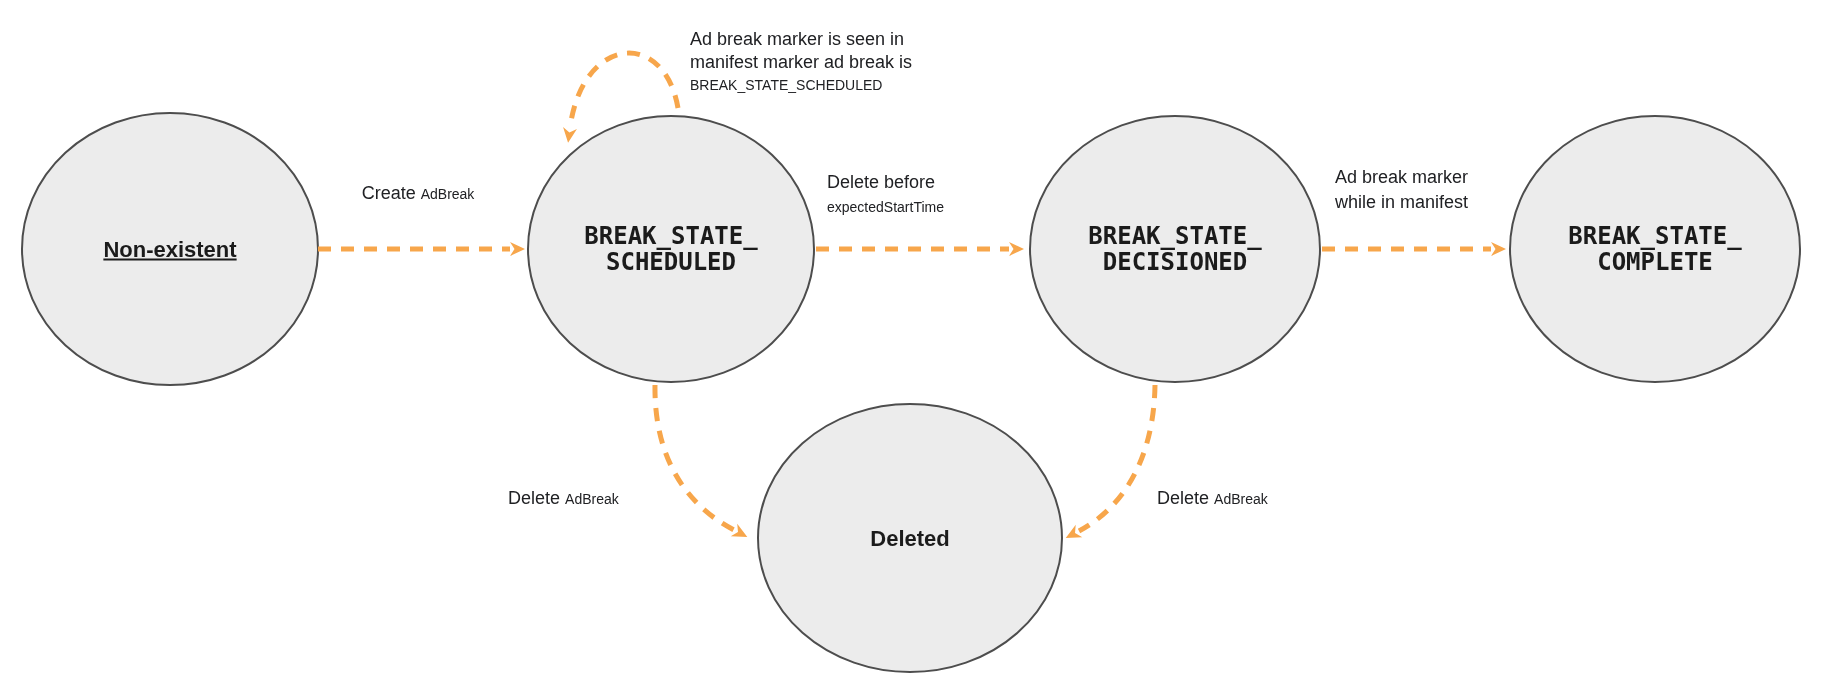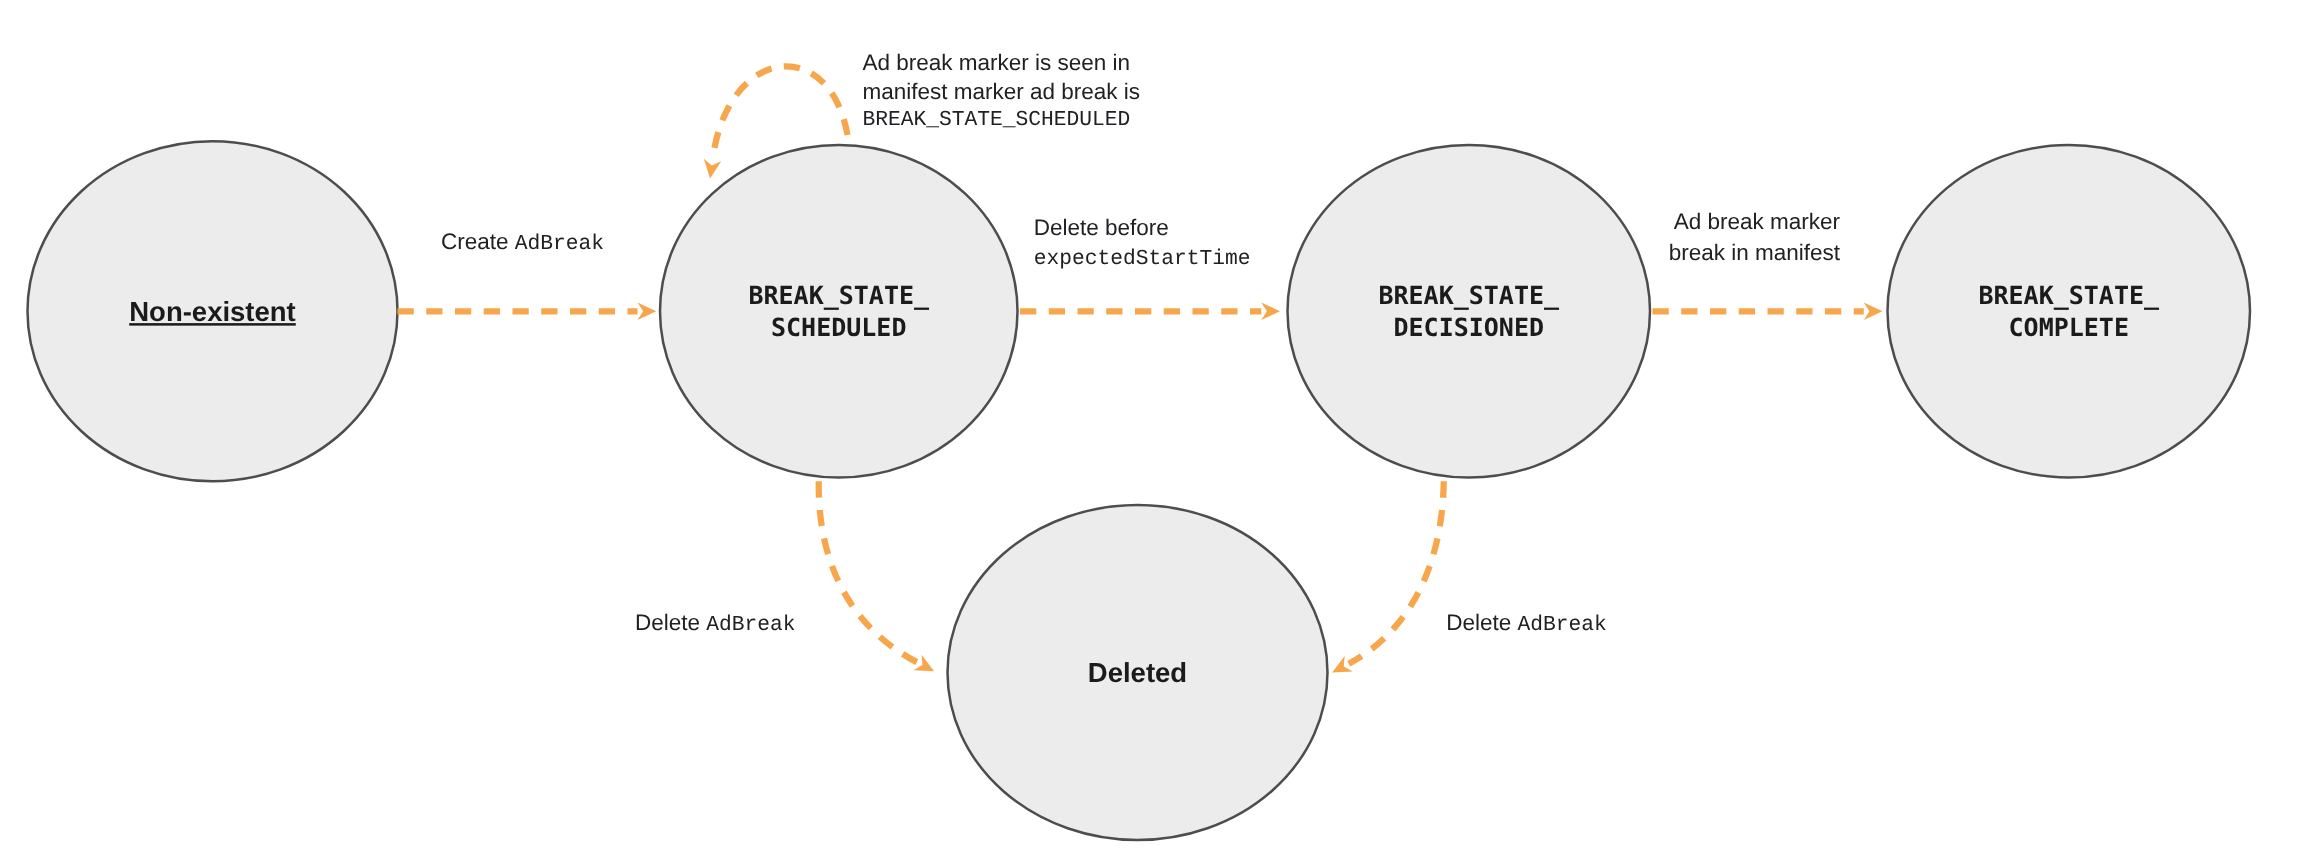--- a/index.html
+++ b/index.html
@@ -18,34 +18,34 @@
     transform:translate(-50%,-50%);
     text-align:center;
     font-weight:bold;
     font-size:22px;
     line-height:27px;
     color:#1b1b1b;
     white-space:nowrap;
   }
   .node-label.mono{
     font-family:"DejaVu Sans Mono",monospace;
-    font-size:20px;
+    font-size:24px;
     line-height:26px;
   }
   .edge-label{
     position:absolute;
     font-size:18px;
     line-height:23px;
     color:#202124;
     white-space:nowrap;
   }
   .edge-label.centered{transform:translateX(-50%);}
   .code{
-    font-family:Liberation Mono, monospace;
-    font-size:17px;
+    font-family:Liberation Sans, sans-serif;
+    font-size:14px;
   }
 </style>
 </head>
 <body>
 
 <div class="canvas">
 
   <svg width="1844" height="687" viewBox="0 0 1844 687">
     <defs>
       <marker id="arrowhead" markerUnits="userSpaceOnUse" markerWidth="20" markerHeight="16" viewBox="-1 -8 20 16" refX="0" refY="0" orient="auto">
@@ -88,34 +88,34 @@
     <div>BREAK_STATE_</div>
     <div>COMPLETE</div>
   </div>
 
   <div class="node-label" style="left:910px;top:538px;">Deleted</div>
 
   <div class="edge-label centered" style="left:418px;top:182px;text-align:right;">
     <span>Create </span><span class="code">AdBreak</span>
   </div>
 
-  <div class="edge-label" style="left:690px;top:28px;margin-top:11px;">
+  <div class="edge-label" style="left:690px;top:28px;">
     <div>Ad break marker is seen in</div>
     <div>manifest marker ad break is</div>
     <div class="code">BREAK_STATE_SCHEDULED</div>
   </div>
 
   <div class="edge-label" style="left:827px;top:170px;line-height:25px;">
     <div>Delete before</div>
     <div class="code">expectedStartTime</div>
   </div>
 
   <div class="edge-label" style="left:1335px;top:165px;line-height:25px;text-align:right;">
     <div>Ad break marker</div>
-    <div>break in manifest</div>
+    <div>while in manifest</div>
   </div>
 
   <div class="edge-label" style="left:508px;top:487px;">
     <span>Delete </span><span class="code">AdBreak</span>
   </div>
 
   <div class="edge-label" style="left:1157px;top:487px;">
     <span>Delete </span><span class="code">AdBreak</span>
   </div>
 

